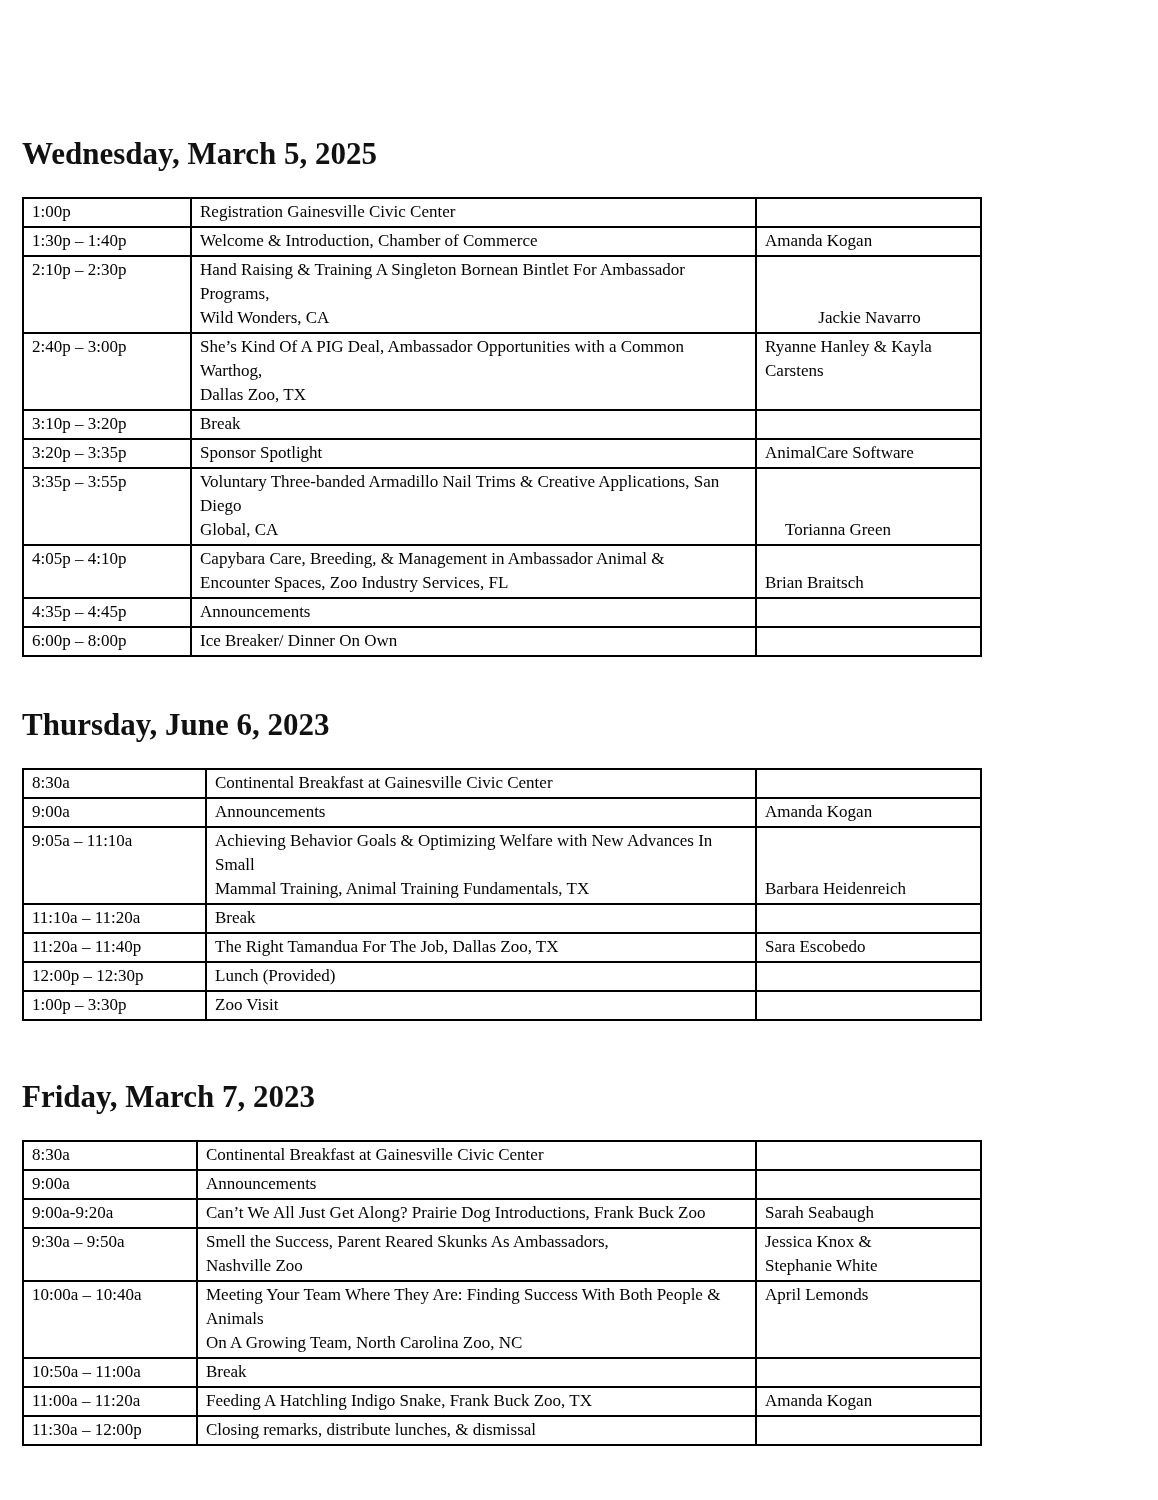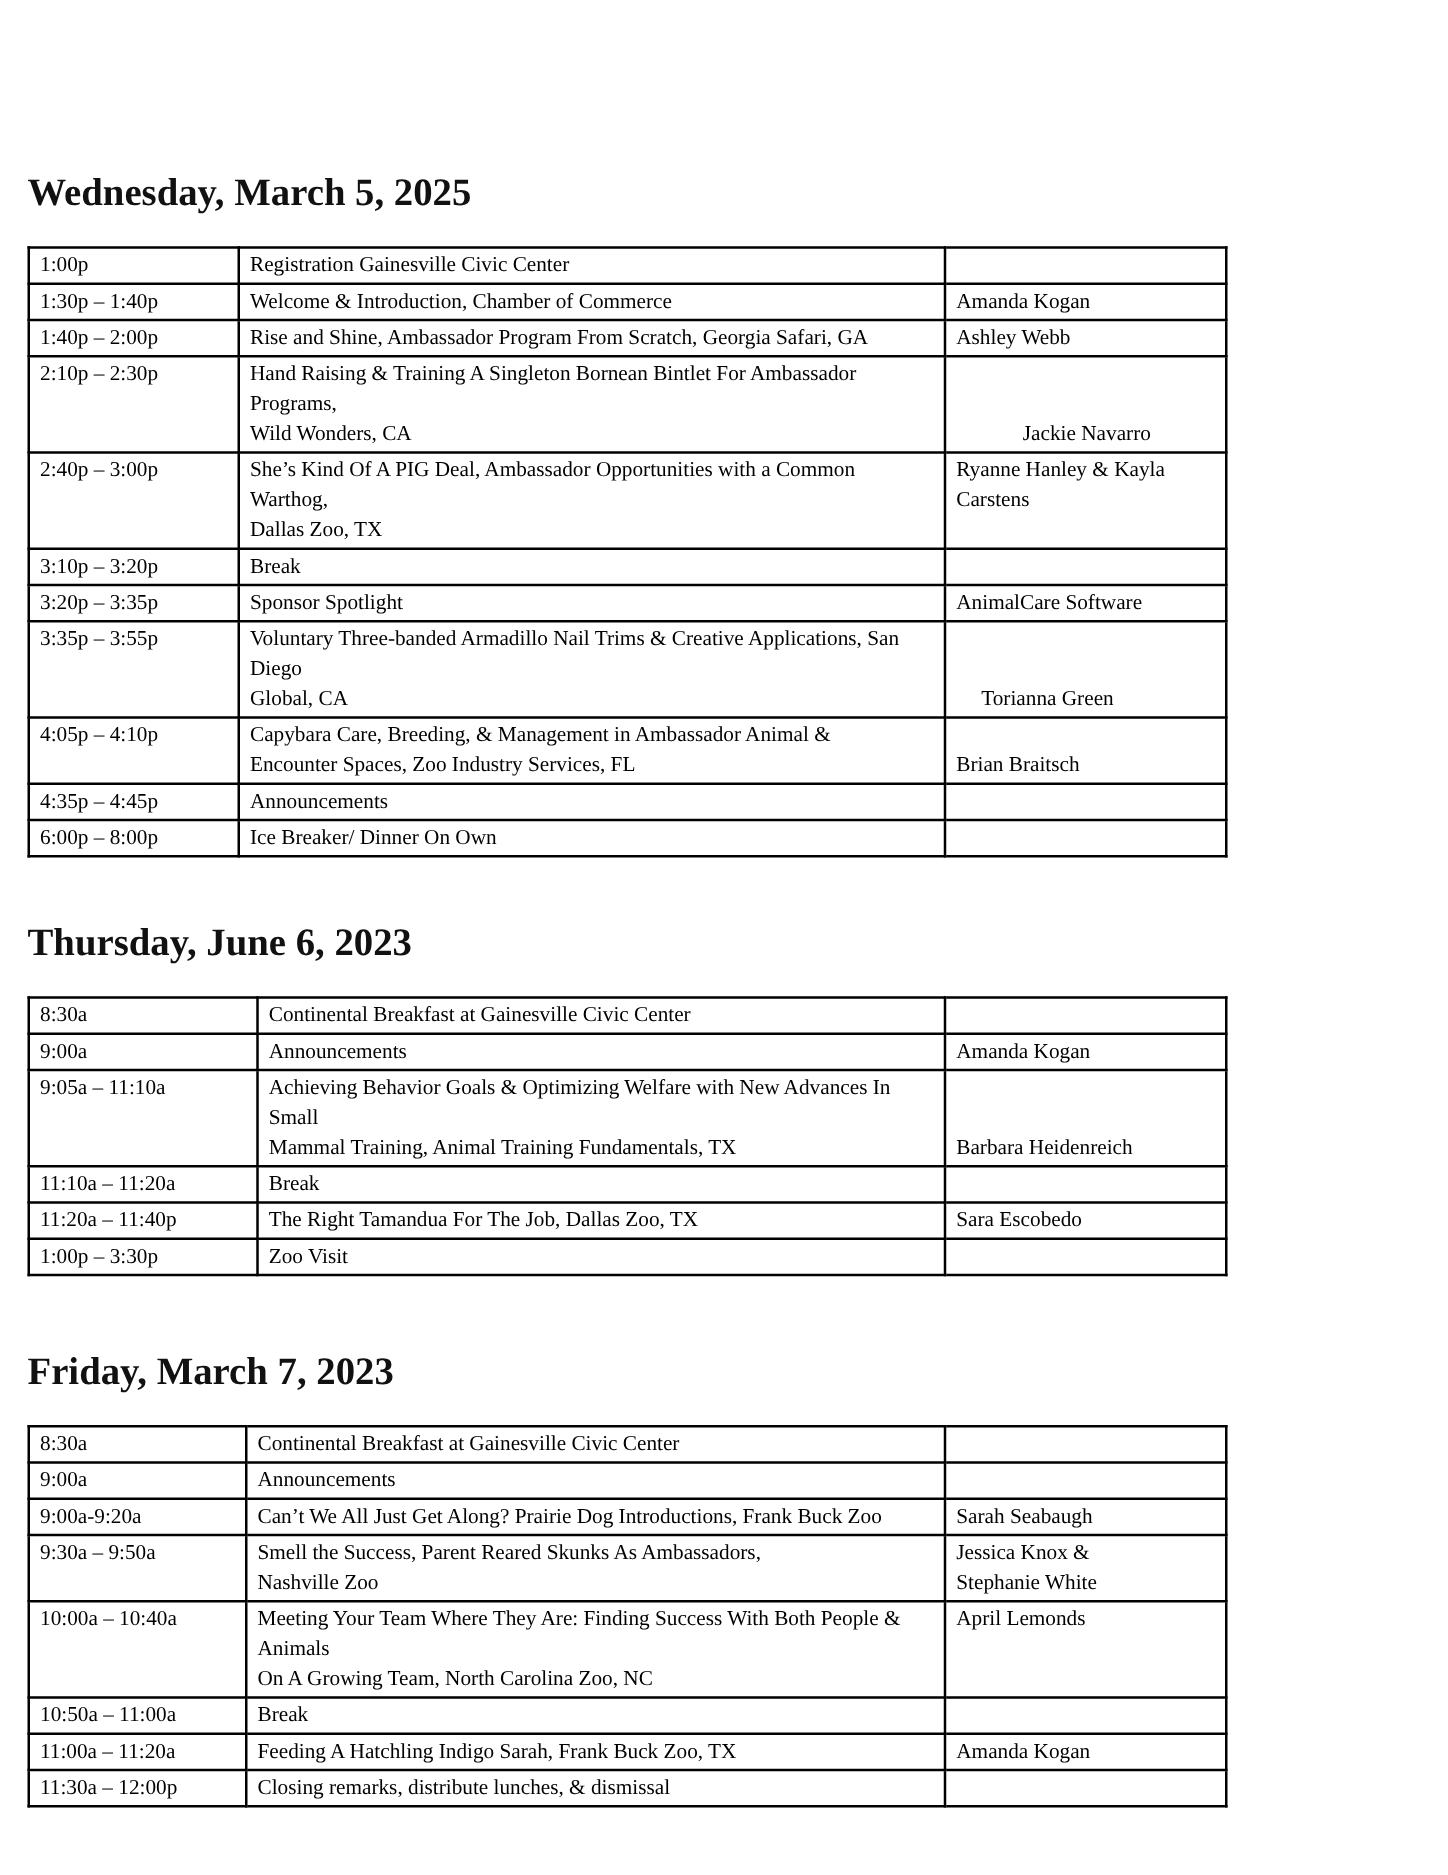--- a/index.html
+++ b/index.html
@@ -58,25 +58,20 @@
             <td>1:00p</td>
             <td>Registration Gainesville Civic Center</td>
             <td></td>
           </tr>
           <tr>
             <td>1:30p – 1:40p</td>
             <td>Welcome &amp; Introduction, Chamber of Commerce</td>
             <td>Amanda Kogan</td>
           </tr>
           <tr>
-            <td>1:40p – 2:00p</td>
-            <td>Rise and Shine, Ambassador Program From Scratch, Georgia Safari, GA</td>
-            <td>Ashley Webb</td>
-          </tr>
-          <tr>
             <td>2:10p – 2:30p</td>
             <td>Hand Raising &amp; Training A Singleton Bornean Bintlet For Ambassador Programs,
 Wild Wonders, CA</td>
             <td style="vertical-align: bottom; text-align: center;">Jackie Navarro</td>
           </tr>
           <tr>
             <td>2:40p – 3:00p</td>
             <td>She’s Kind Of A PIG Deal, Ambassador Opportunities with a Common Warthog,
 Dallas Zoo, TX</td>
             <td>Ryanne Hanley &amp; Kayla
@@ -147,20 +142,25 @@
             <td>11:10a – 11:20a</td>
             <td>Break</td>
             <td></td>
           </tr>
           <tr>
             <td>11:20a – 11:40p</td>
             <td>The Right Tamandua For The Job, Dallas Zoo, TX</td>
             <td>Sara Escobedo</td>
           </tr>
           <tr>
+            <td>12:00p – 12:30p</td>
+            <td>Lunch (Provided)</td>
+            <td></td>
+          </tr>
+          <tr>
             <td>1:00p – 3:30p</td>
             <td>Zoo Visit</td>
             <td></td>
           </tr>
         </tbody>
     </table>
   </section>
 
   <section class="day-section third">
     <h1 class="day-title">Friday, March 7, 2023</h1>
@@ -199,21 +199,21 @@
 On A Growing Team, North Carolina Zoo, NC</td>
             <td>April Lemonds</td>
           </tr>
           <tr>
             <td>10:50a – 11:00a</td>
             <td>Break</td>
             <td></td>
           </tr>
           <tr>
             <td>11:00a – 11:20a</td>
-            <td>Feeding A Hatchling Indigo Sarah, Frank Buck Zoo, TX</td>
+            <td>Feeding A Hatchling Indigo Snake, Frank Buck Zoo, TX</td>
             <td>Amanda Kogan</td>
           </tr>
           <tr>
             <td>11:30a – 12:00p</td>
             <td>Closing remarks, distribute lunches, &amp; dismissal</td>
             <td></td>
           </tr>
         </tbody>
     </table>
   </section>

